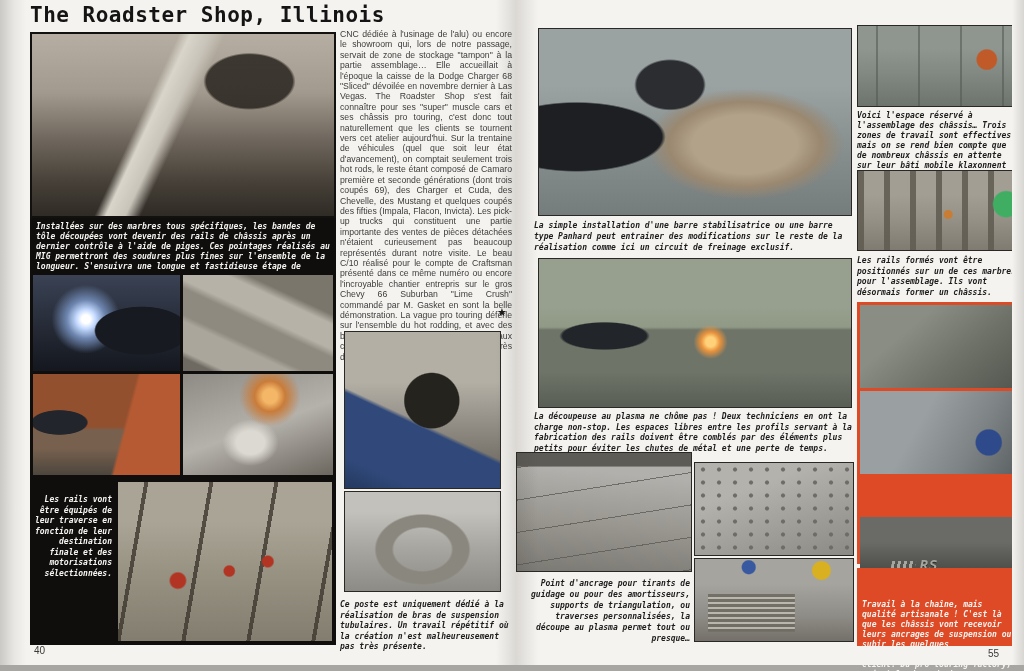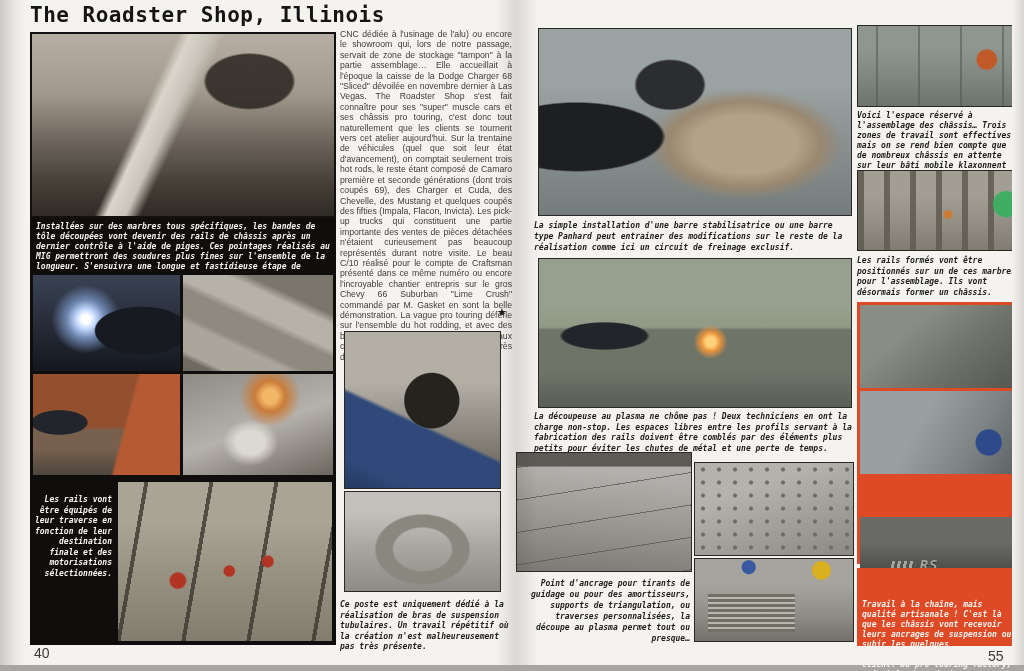--- a/index.html
+++ b/index.html
@@ -21,21 +21,21 @@
   .body-text{
     font-size:8.7px;line-height:10.4px;color:#3c3c3c;text-align:justify;
     font-family:"Liberation Sans",sans-serif;
   }
   .endmark{font-size:11px;color:#1a1a1a;}
   .cap{
     font-family:"DejaVu Sans Mono",monospace;font-style:italic;font-weight:bold;
     font-size:8px;line-height:10px;color:#1d1d1d;
   }
   .cap-white{color:#f4f3f0;}
-  .pagenum{font-family:"Liberation Sans",sans-serif;font-size:14px;color:#3a3a3a;}
+  .pagenum{font-family:"Liberation Sans",sans-serif;font-size:10px;color:#3a3a3a;}
 
   .photo{border:2px solid #12110f;}
   .photo-thin{border:1px solid #2a2824;}
   .blackbox{background:#0f0e0c;}
   .redbox{background:#df4a26;}
 
   
   .pA{background:
       radial-gradient(ellipse at 72% 26%,rgba(40,36,30,.85) 0 14%,transparent 15%),
       linear-gradient(115deg,transparent 38%,#d9d5cb 41%,#c9c4ba 46%,transparent 50%),

